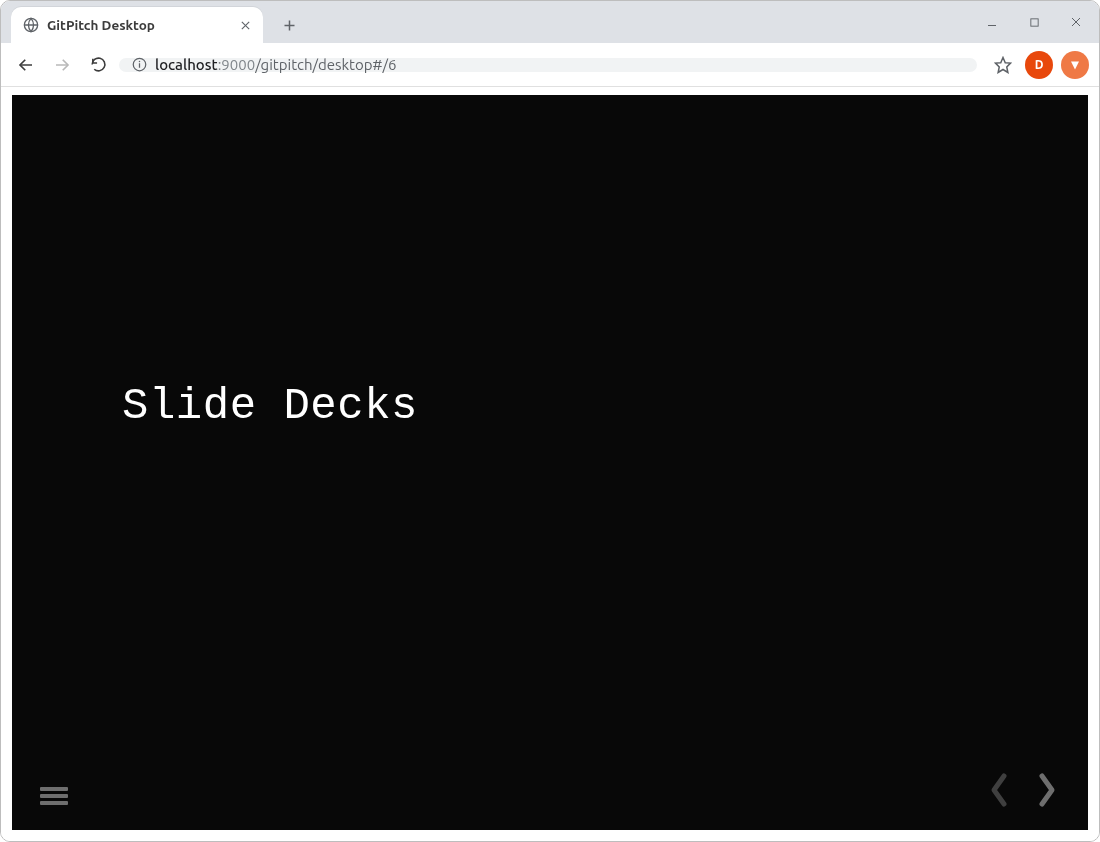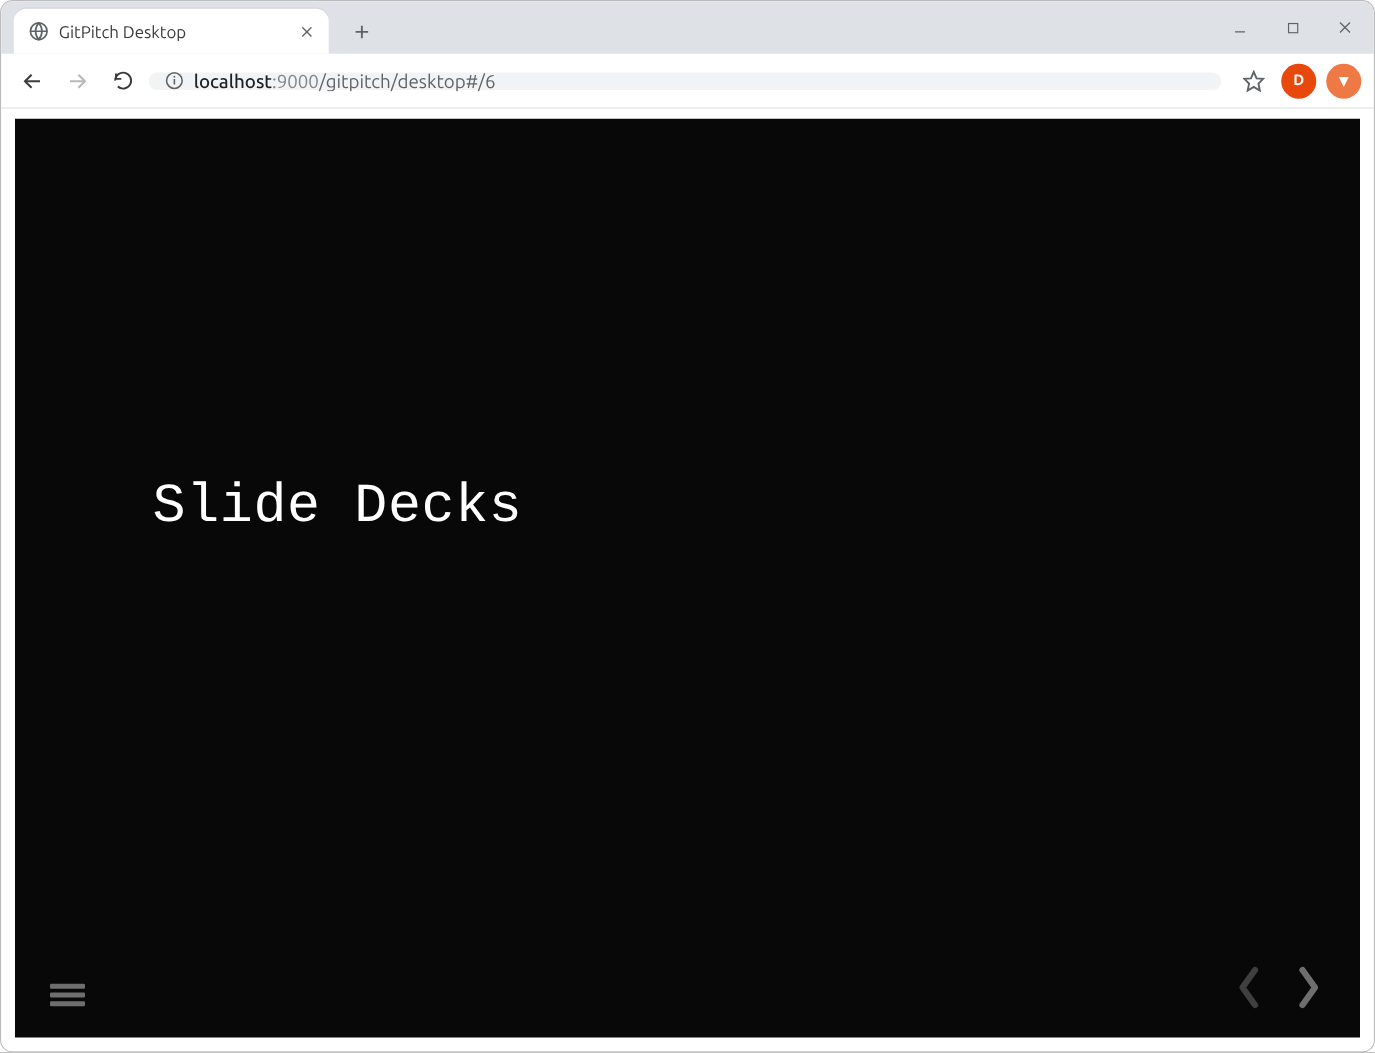--- a/index.html
+++ b/index.html
@@ -5,20 +5,21 @@
   * { box-sizing: border-box; margin: 0; padding: 0; }
   html, body { width: 1100px; height: 842px; font-family: "Segoe UI", "Ubuntu", Arial, sans-serif; background:#fff;}
   .window {
     width:1100px; height:842px; border:1px solid #bdbdbd; border-radius:10px; overflow:hidden; background:#fff;
     display:flex; flex-direction:column;
   }
   
   .tabstrip {
     height:42px; background:#dee1e6; display:flex; align-items:flex-end; padding-left:10px; padding-top:6px;
     position:relative;
+    font-weight:bold;
   }
   .tab {
     height:36px; width:252px; background:#fff; border-top-left-radius:10px; border-top-right-radius:10px;
     display:flex; align-items:center; padding:0 10px 0 12px; font-size:14px; color:#3c3c3c; gap:8px;
     box-shadow: 0 -1px 0 rgba(0,0,0,0.05);
   }
   .tab .favicon { width:16px; height:16px; display:flex; align-items:center; justify-content:center; color:#5f6368;}
   .tab .title { flex:1; white-space:nowrap; overflow:hidden; text-overflow:ellipsis; font-size:13.5px;}
   .tab .close { width:16px; height:16px; display:flex; align-items:center; justify-content:center; color:#5f6368; cursor:pointer;}
   .newtab {

